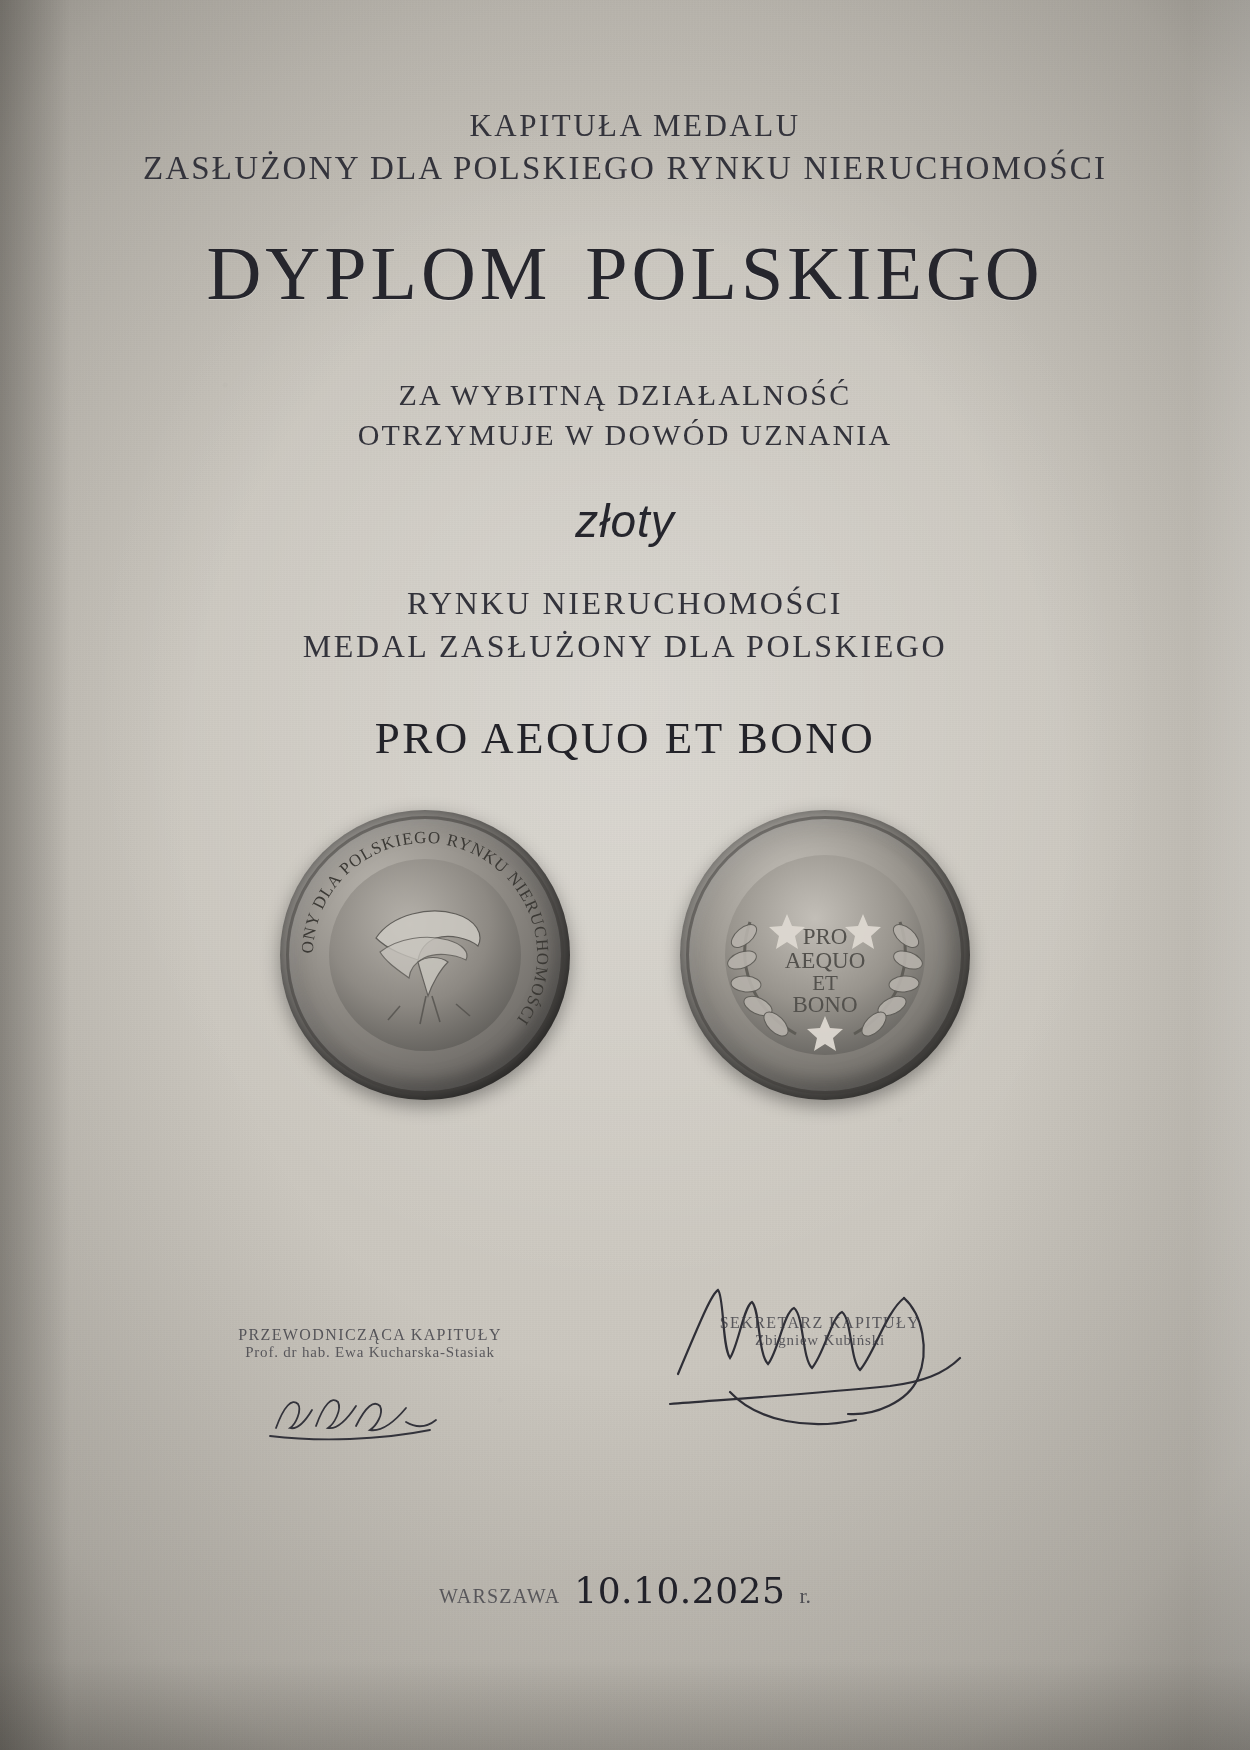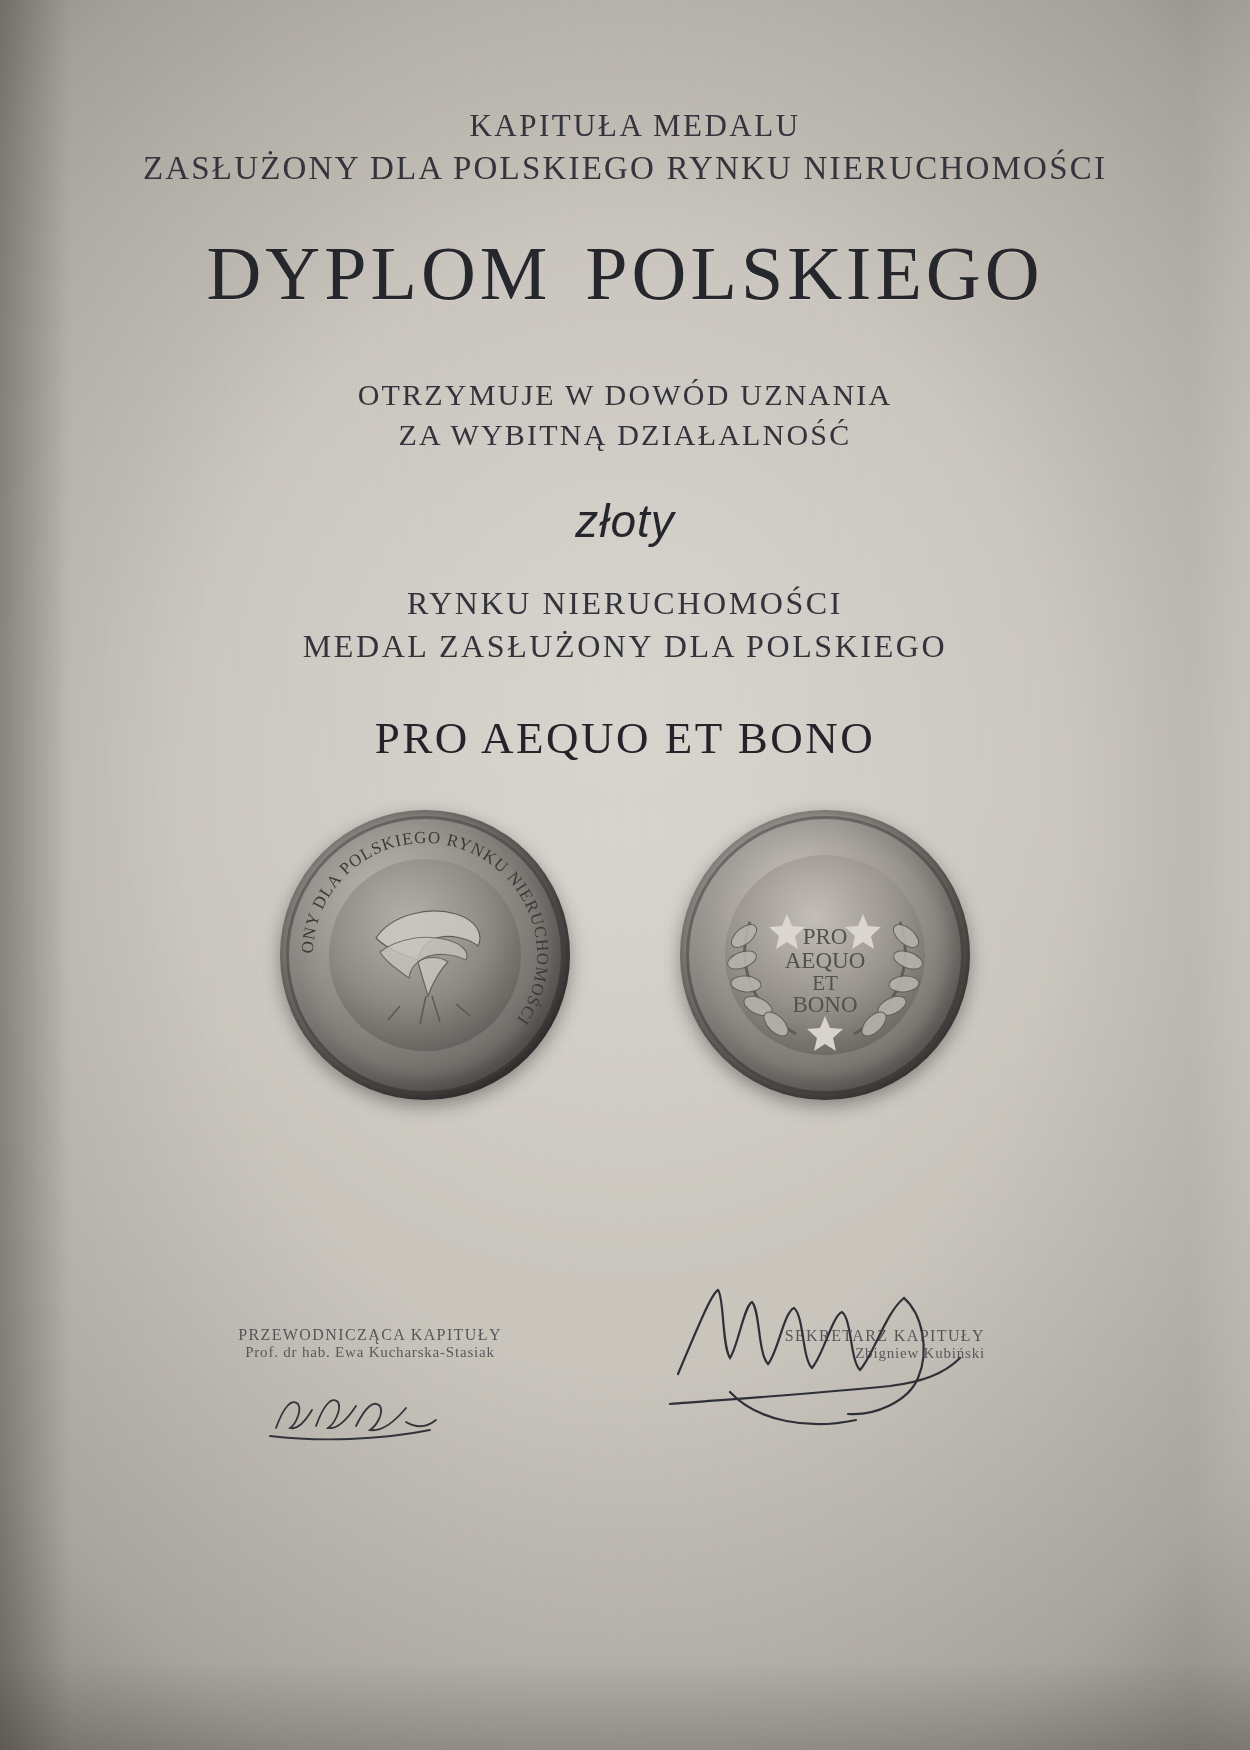--- a/index.html
+++ b/index.html
@@ -202,21 +202,21 @@
     left: 0; right: 0;
     top: 1290px;
     height: 200px;
   }
   .sig-block {
     position: absolute;
     text-align: center;
     color: #3a3a42;
   }
   .sig-left  { left: 205px; top: 36px; width: 330px; }
-  .sig-right { left: 655px; top: 37px; width: 330px; text-align: right; }
+  .sig-right { left: 655px; top: 24px; width: 330px; }
   .sig-role {
     font-size: 16px;
     letter-spacing: 1.4px;
     opacity: .80;
   }
   .sig-person {
     font-size: 15px;
     letter-spacing: .8px;
     opacity: .78;
   }
@@ -270,22 +270,22 @@
       <div class="l1">KAPITUŁA MEDALU</div>
       <div class="l2">ZASŁUŻONY DLA POLSKIEGO RYNKU NIERUCHOMOŚCI</div>
     </div>
 
     <div class="title">
       <span>DYPLOM</span><span class="gap"></span><span>POLSKIEGO</span>
     </div>
 
 
     <div class="awarded">
+      <div>ZA WYBITNĄ DZIAŁALNOŚĆ</div>
       <div>OTRZYMUJE W DOWÓD UZNANIA</div>
-      <div>ZA WYBITNĄ DZIAŁALNOŚĆ</div>
     </div>
 
     <div class="zloty">złoty</div>
 
     <div class="medal-name">
       <div>RYNKU NIERUCHOMOŚCI</div>
       <div>MEDAL ZASŁUŻONY DLA POLSKIEGO</div>
     </div>
 
     <div class="motto">PRO AEQUO ET BONO</div>
@@ -390,13 +390,18 @@
         <path d="M30 60 C80 66 140 64 190 54"></path>
       </g>
     </svg>
 
     <div class="sig-block sig-right">
       <div class="sig-role">SEKRETARZ KAPITUŁY</div>
       <div class="sig-person">Zbigniew Kubiński</div>
     </div>
   </div>
 
+  <div class="footer">
+    <span class="city">WARSZAWA</span>
+    <span class="date">10.10.2025</span>
+    <span class="year-suffix">r.</span>
+  </div>
 </div>
 
 </body></html>

